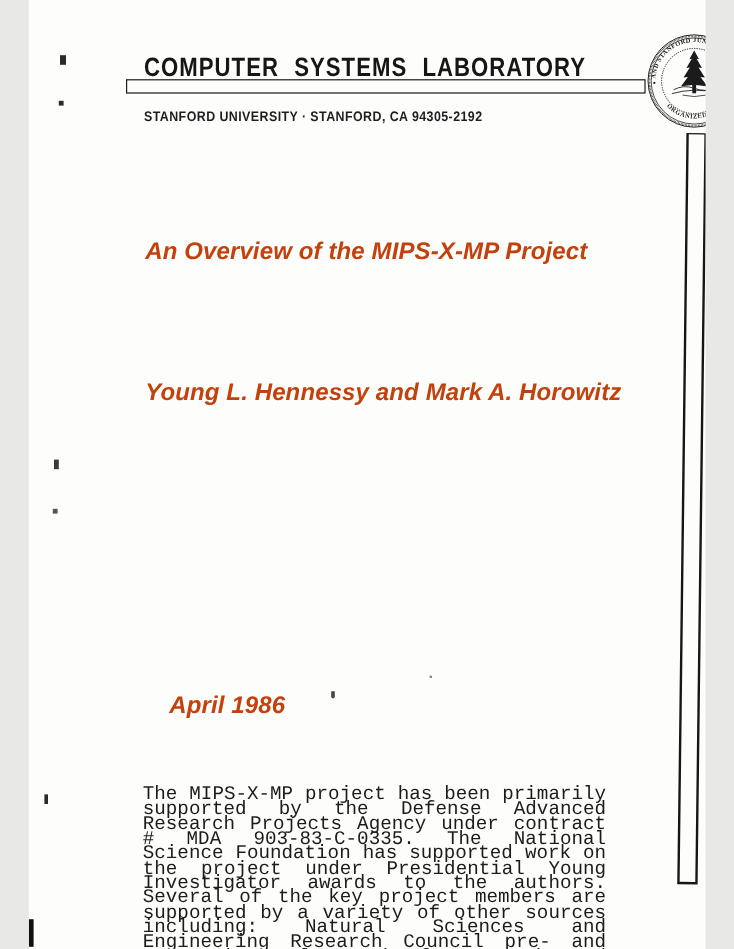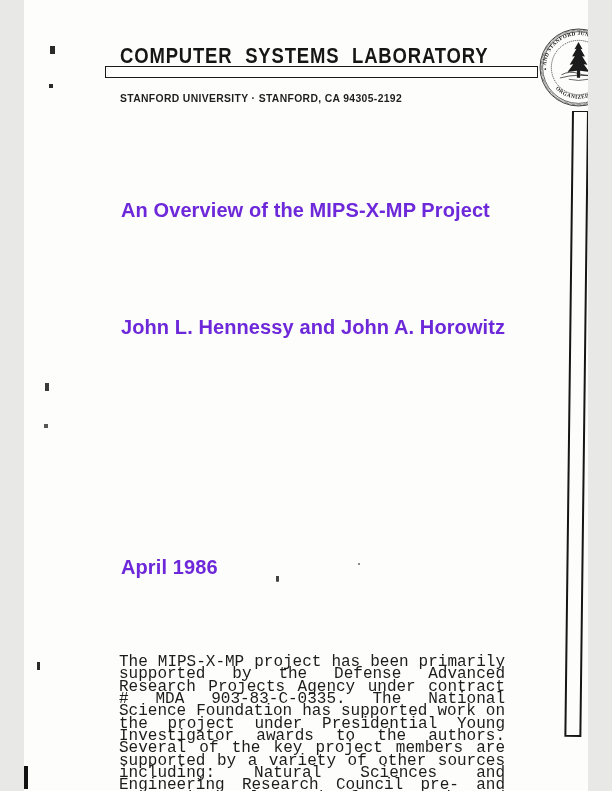--- a/index.html
+++ b/index.html
@@ -69,26 +69,27 @@
   }
 
   
   .display-line {
     position: absolute;
     left: 97px;
     font-size: 20px;
     font-weight: bold;
     letter-spacing: 0.1px;
     white-space: nowrap;
-    color: #6d28d9;
+    color: #c2410c;
+    font-style: italic;
   }
   .doc-title   { top: 199px; }
   .doc-authors { top: 316px; }
   .doc-report  { top: 441px; }
-  .doc-date    { top: 556px; }
+  .doc-date    { top: 577px; margin-left: 20px; }
 
   
   .funding-note {
     position: absolute;
     left: 95px; top: 656px;
     width: 386px;
     font-family: Liberation Mono, monospace;
     font-size: 16px;
     line-height: 12.35px;
     text-align: justify;
@@ -143,21 +144,21 @@
       <path d="M29 59 Q 39 53.5 50 57.5 T 71 58" fill="none" stroke="#1b1b1b" stroke-width="0.9"></path>
       <path d="M27 63 Q 50 56.5 73 62" fill="none" stroke="#1b1b1b" stroke-width="0.9"></path>
       <path d="M38 64.5 Q 50 67.5 62 64.5" fill="none" stroke="#1b1b1b" stroke-width="0.8"></path>
     </g>
   </svg>
 
   <div class="column-rule"></div>
 
   <div class="display-line doc-title">An Overview of the MIPS-X-MP Project</div>
 
-  <div class="display-line doc-authors">John L. Hennessy and John A. Horowitz</div>
+  <div class="display-line doc-authors">Young L. Hennessy and Mark A. Horowitz</div>
 
 
   <div class="display-line doc-date">April 1986</div>
 
   <p class="funding-note">The MIPS-X-MP project has been primarily supported by the Defense Advanced Research Projects Agency under contract # MDA 903-83-C-0335. The National Science Foundation has supported work on the project under Presidential Young Investigator awards to the authors.  Several of the key project members are supported by a variety of other sources including: Natural Sciences and Engineering Research Council pre- and post- doctoral awards from Canada and Digital Equipment Corporation external research grants. Additionally, the SUNDEC project, funded by Digital Equipment Corporation, has provided many of the computers that were used to carry out this work.</p>
 
   <div class="speck speck-1"></div>
   <div class="speck speck-2"></div>
   <div class="speck speck-3"></div>
   <div class="speck speck-4"></div>

